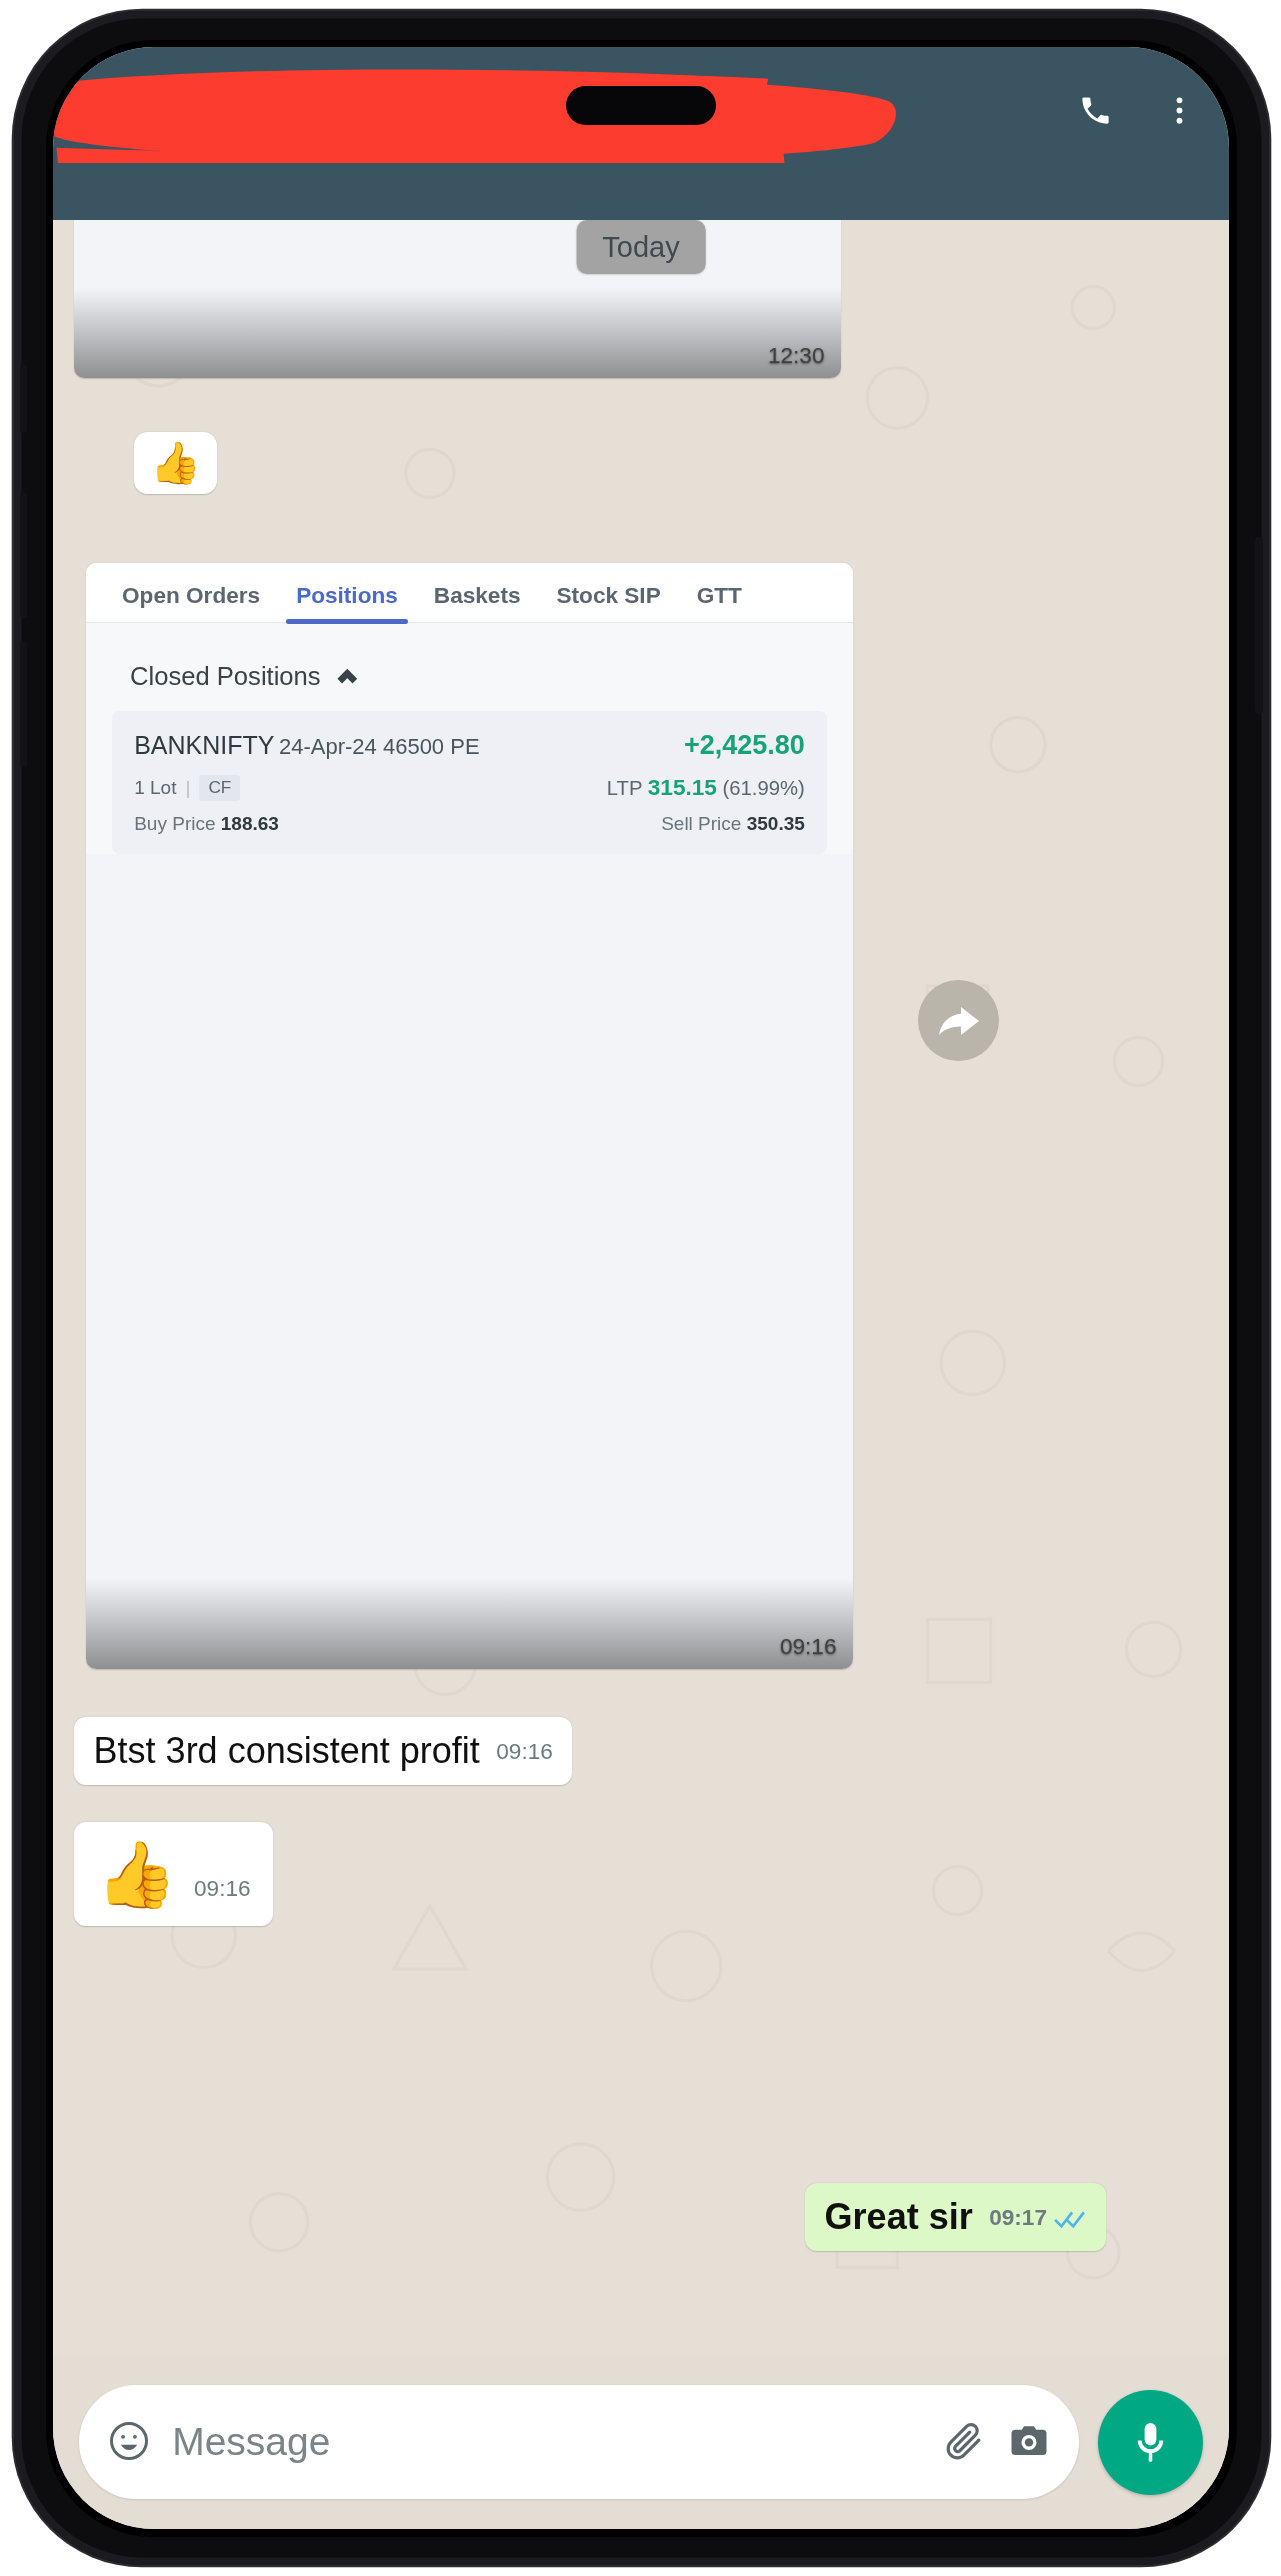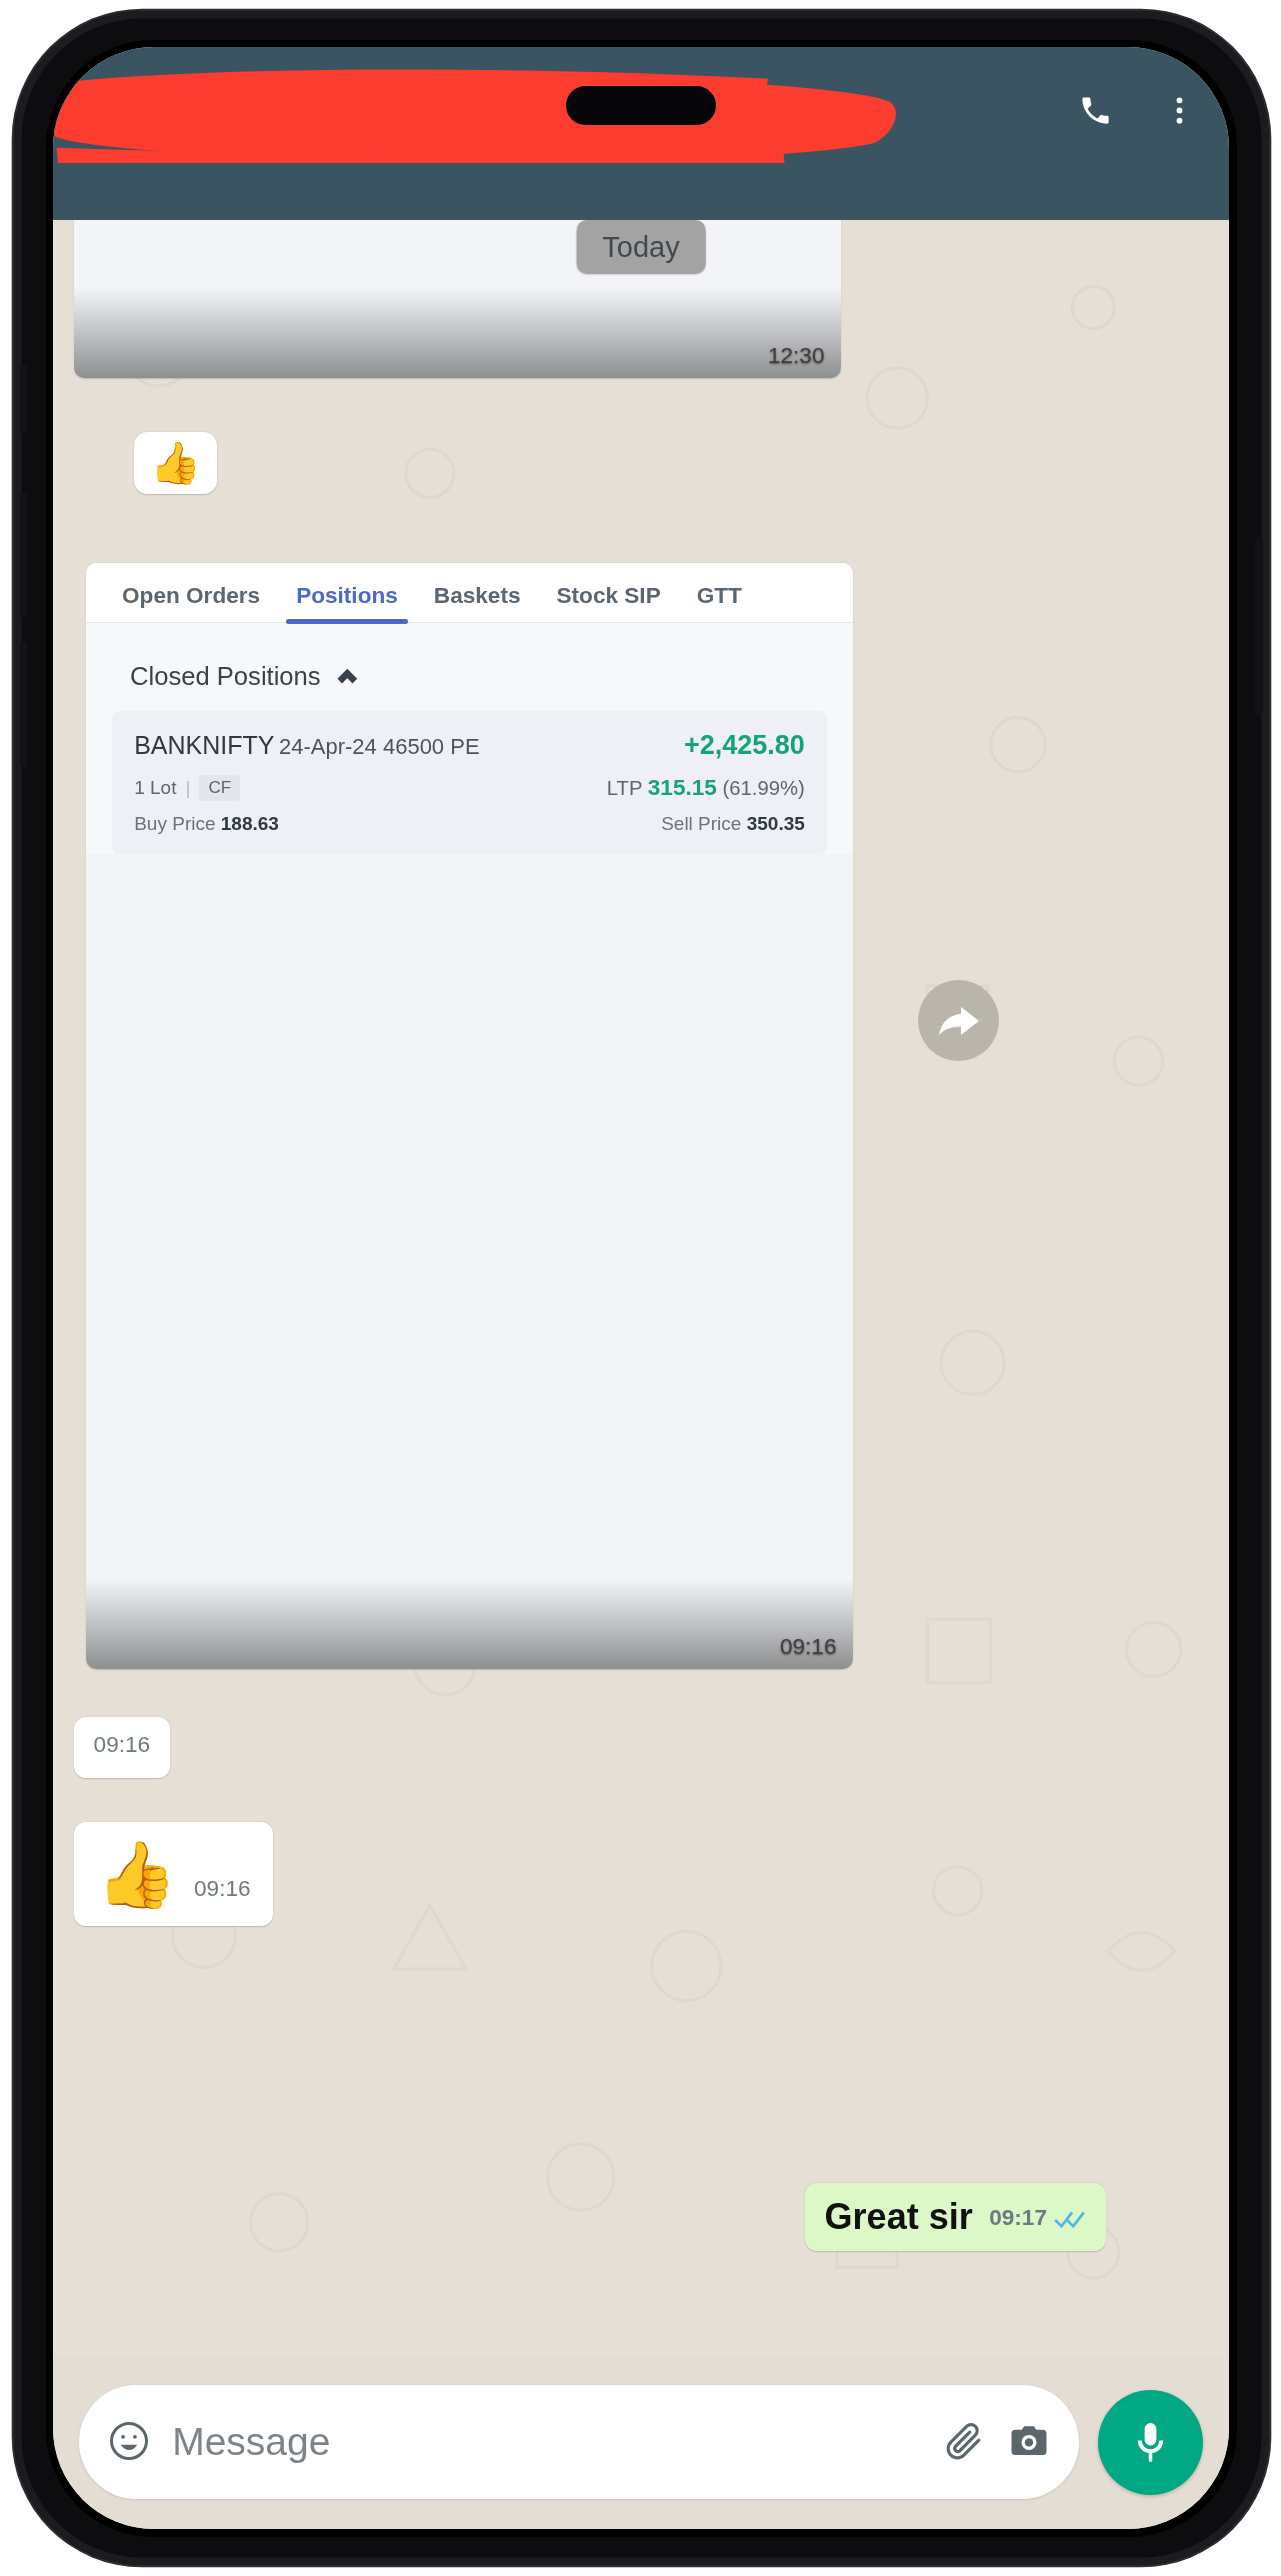--- a/index.html
+++ b/index.html
@@ -274,20 +274,21 @@
           <span class="stamp">09:16</span>
         </div>
 
         <div id="forward-btn" style="left:865px;top:760px;">
           <svg viewBox="0 0 24 24">
                 <path d="M13 5l9 7-9 7v-4.2c-5 0-8.4 1.5-11 4.2.9-5.2 4-9.8 11-10.6V5z"></path>
               </svg>
         </div>
 
         <div class="bub-txt" style="left:21px;top:1497px;">
+          <span class="body">Btst 3rd consistent profit</span>
           <span class="meta">
             <span>09:16</span>
           </span>
         </div>
 
         <div class="bub-txt" style="left:21px;top:1602px;padding:19.6px 22.6px;">
           <span style="font-size:65px;line-height:1;">👍</span>
           <span class="meta">
             <span>09:16</span>
           </span>

